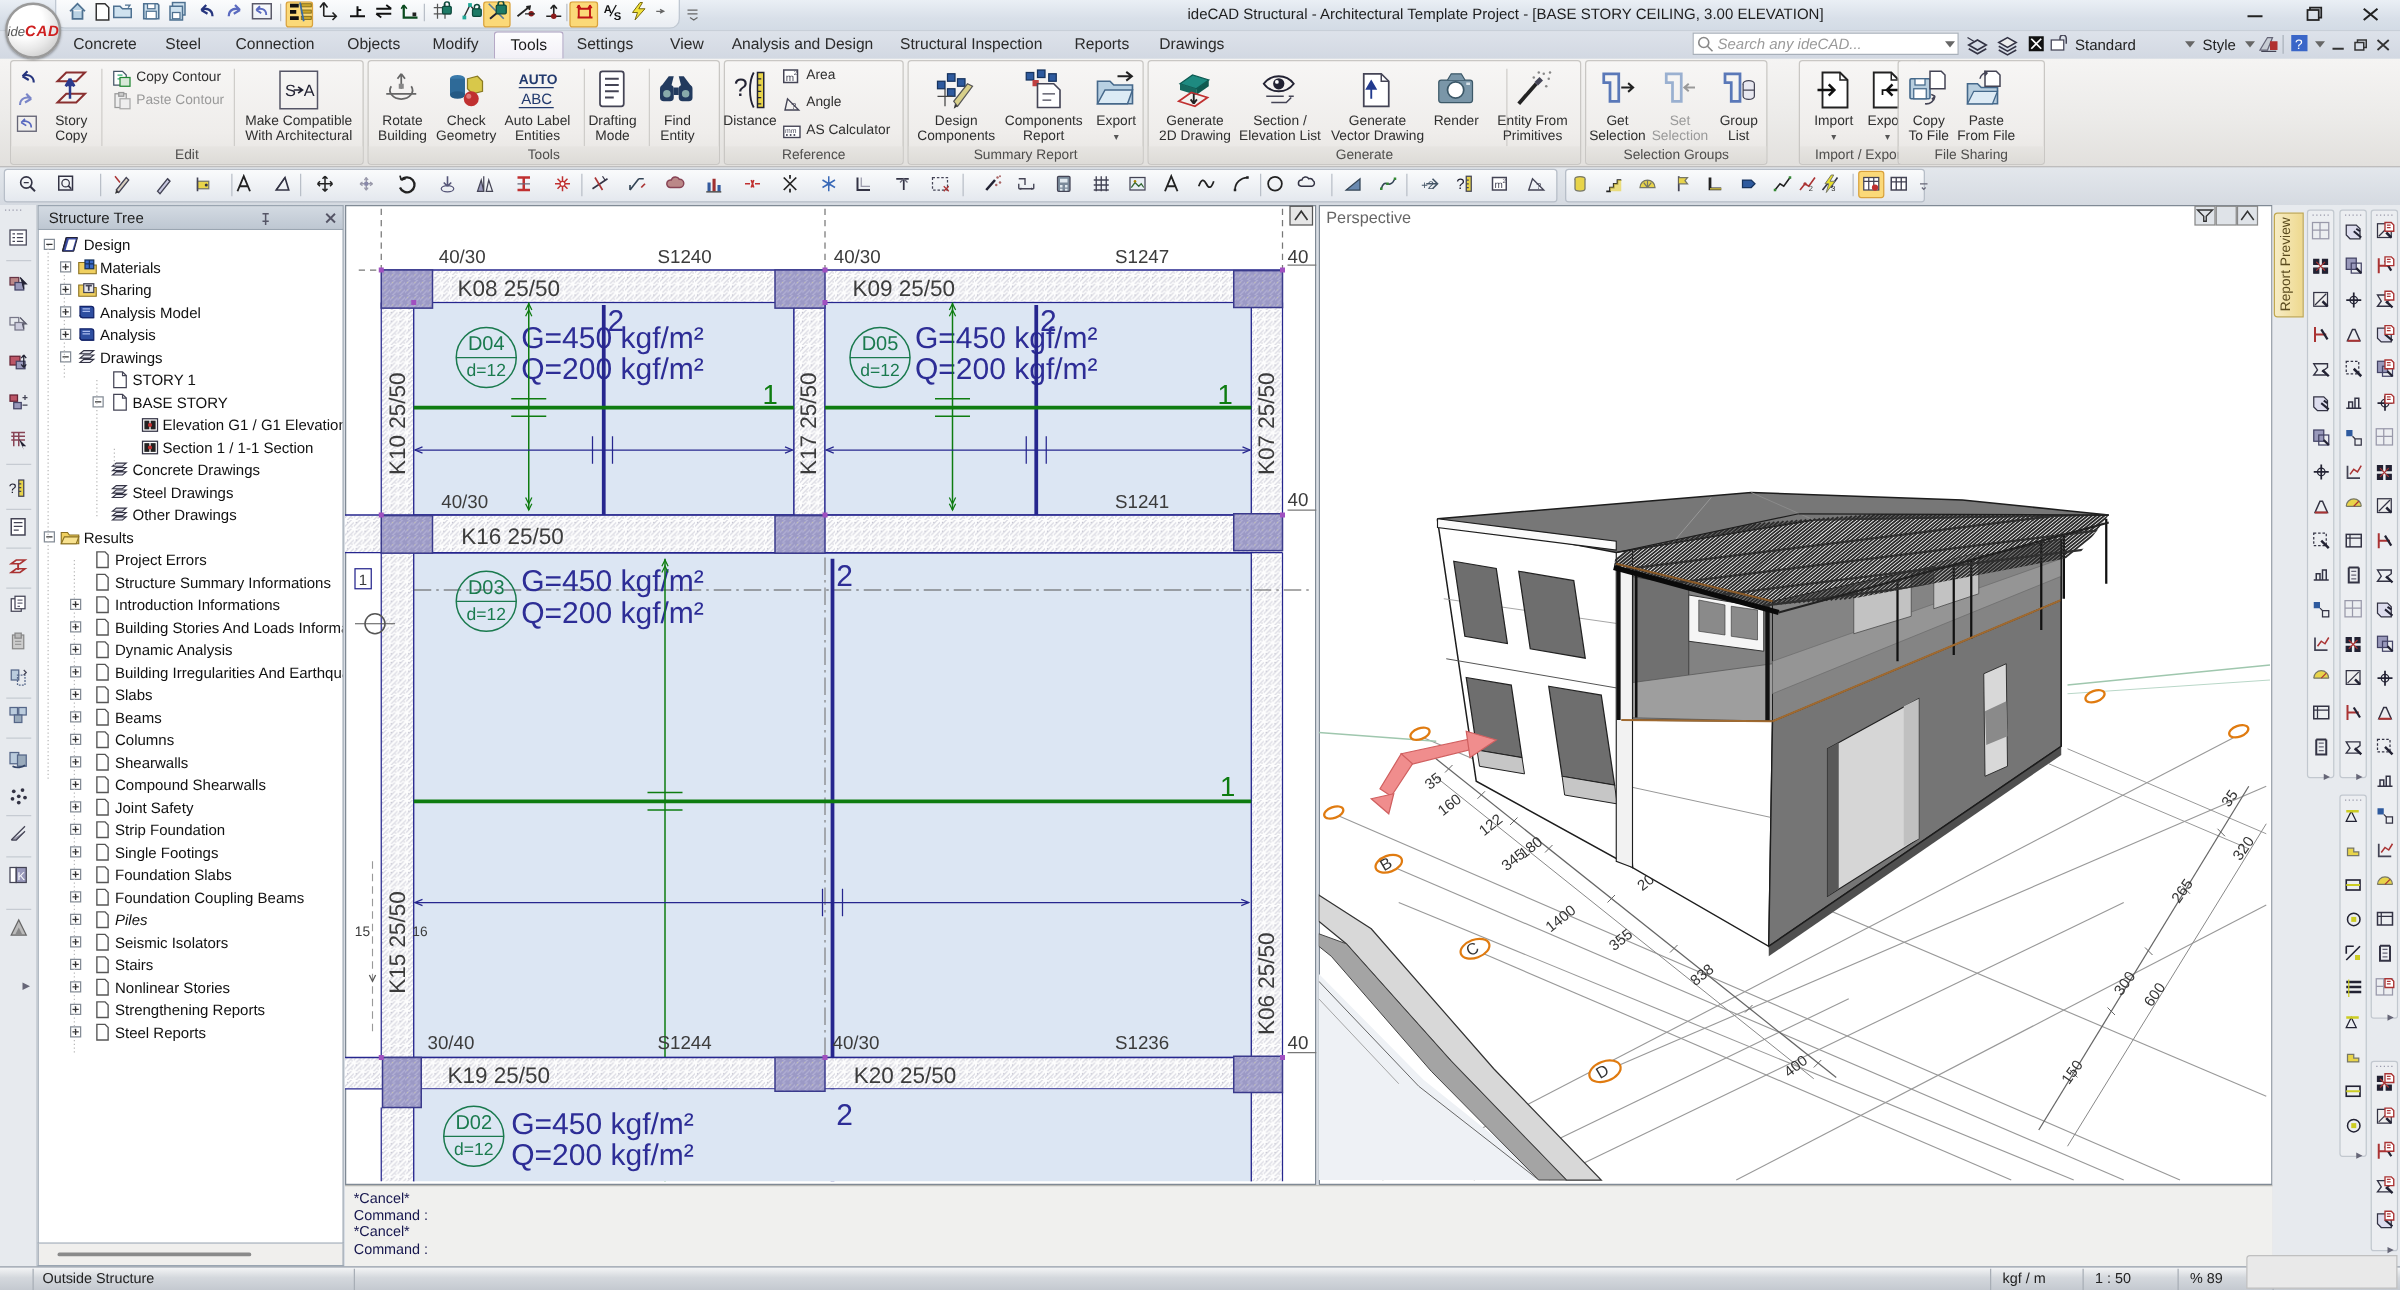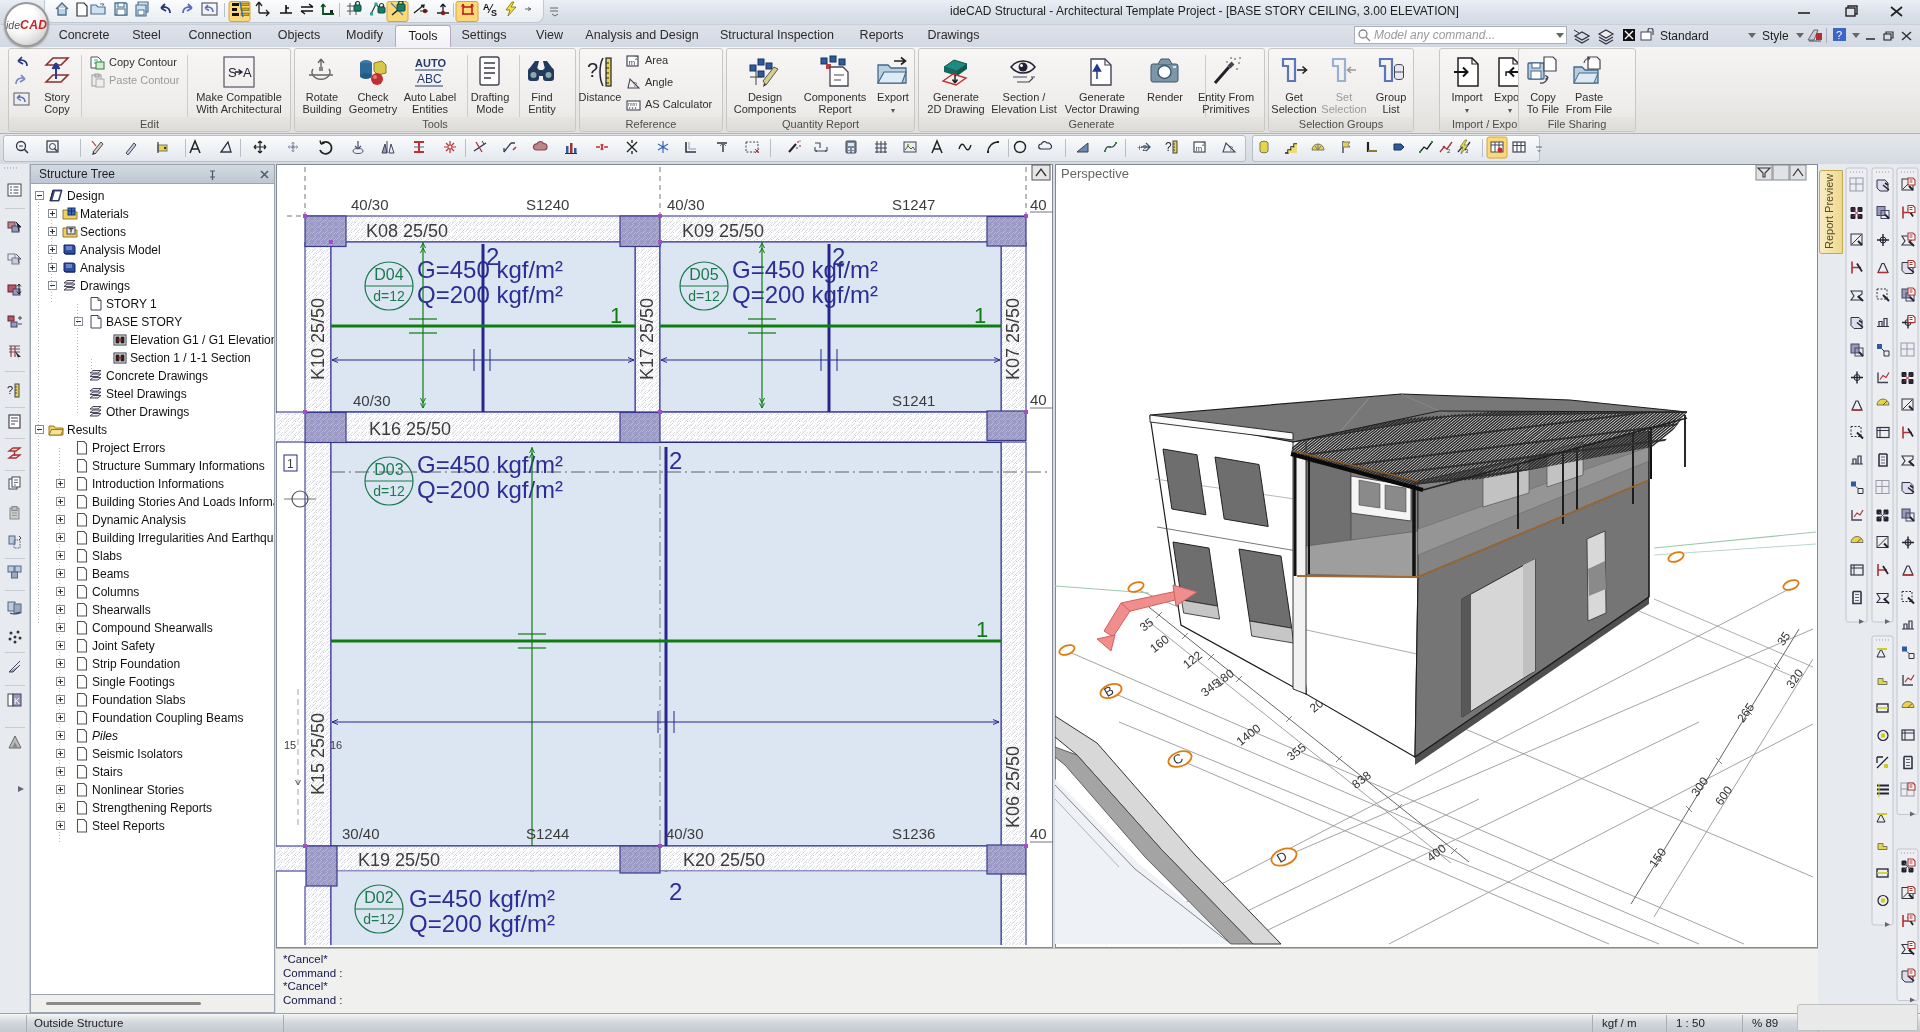--- a/index.html
+++ b/index.html
@@ -337,21 +337,21 @@
             <line x1="16" y1="25" x2="23" y2="25" stroke="#445"></line>
           </svg>
         </div>Components<br>Report</div>
       <div class="bigbtn" style="left:118px;width:96px;color:#2f2f2f"><div class="ic" style="width:34px;height:34px">
           <svg class="abs" style="position:relative" width="34" height="34" viewBox="0 0 34 34">
             <path d="M2 28 V10 H12 L15 13 H30 V28 Z" fill="#b8d0e2" stroke="#46688a" stroke-width="1.3"></path>
             <path d="M2 28 L8 17 H30 L26 28 Z" fill="#dcebf5" stroke="#46688a" stroke-width="1.2"></path>
             <path d="M18 6 H29 M25 2.5 L29.5 6 L25 9.5" fill="none" stroke="#222" stroke-width="1.6"></path>
           </svg>
         </div>Export<br><span style="font-size:8px;color:#555">▾</span></div>
-      <div class="glabel">Quantity Report</div>
+      <div class="glabel">Summary Report</div>
     </div>
     <div class="rgroup" style="left:918px;width:347px;">
       <div class="bigbtn" style="left:-11px;width:96px;color:#2f2f2f"><div class="ic" style="width:34px;height:34px">
           <svg class="abs" style="position:relative" width="34" height="34" viewBox="0 0 34 34">
             <path d="M5 12 L15 5 L28 9 L18 16 Z" fill="#1e8a80" stroke="#0c5a52"></path>
             <path d="M5 12 L18 16 L18 21 L5 17 Z" fill="#16695f"></path>
             <path d="M18 16 L28 9 L28 14 L18 21 Z" fill="#0f5a50"></path>
             <path d="M4 26 L14 19 L27 23 L17 30 Z" fill="none" stroke="#c03030" stroke-width="1.4"></path>
             <path d="M16 20 V28 M16 28 L13.5 24.5 M16 28 L18.5 24.5" stroke="#222" stroke-width="1.5" fill="none"></path>
           </svg>
@@ -456,21 +456,21 @@
           </svg>
         </div>Paste<br>From File</div>
       <div class="glabel">File Sharing</div>
     </div>
   </div>
 <div class="abs" style="left:1354px;top:26px;width:213px;height:18px;background:#fff;border:1px solid #a8b0ba;"></div>
 <svg class="abs" style="left:1357px;top:28px" width="14" height="14" viewBox="0 0 14 14">
     <circle cx="6" cy="6" r="4" fill="none" stroke="#888" stroke-width="1.3"></circle>
     <line x1="9" y1="9" x2="13" y2="13" stroke="#888" stroke-width="1.3"></line>
   </svg>
-<div class="abs" style="left:1374px;top:28px;font-size:12px;color:#9a9a9a;font-style:italic;">Model any command...</div>
+<div class="abs" style="left:1374px;top:28px;font-size:12px;color:#9a9a9a;font-style:italic;">Search any ideCAD...</div>
 <div class="abs" style="left:1556px;top:33px;width:0;height:0;border-left:4px solid transparent;border-right:4px solid transparent;border-top:5px solid #666;"></div>
 <svg class="abs" style="left:1572px;top:27px" width="20" height="18" viewBox="0 0 20 18">
     <path d="M3 9 L10 5 L17 9 L10 13 Z M3 12 L10 16 L17 12" fill="none" stroke="#334" stroke-width="1.3"></path>
     <path d="M2 3 l5 3" stroke="#334"></path>
   </svg>
 <svg class="abs" style="left:1596px;top:27px" width="20" height="18" viewBox="0 0 20 18">
     <path d="M3 7 L10 3 L17 7 L10 11 Z" fill="#eee" stroke="#334" stroke-width="1.2"></path>
     <path d="M3 10 L10 14 L17 10 M3 13 L10 17 L17 13" fill="none" stroke="#334" stroke-width="1.2"></path>
   </svg>
 <svg class="abs" style="left:1622px;top:28px" width="15" height="15" viewBox="0 0 15 15">
@@ -882,21 +882,21 @@
       </div>
       <div class="trow" style="top:39px;left:0;width:243px;">
         <span class="ebox plus" style="left:17px;"></span>
         <span class="abs" style="left:31px;top:1px;">
           <svg class="abs" style="position:relative" width="16" height="16" viewBox="0 0 16 16">
             <path d="M1 13 V4 H6 L7.5 6 H15 V13 Z" fill="#f0d060" stroke="#8a7020" stroke-width="0.9"></path>
             <rect x="5" y="3" width="8" height="7" fill="#e8e8ee" stroke="#445"></rect>
             <path d="M6.5 4.5 h5 M9 4.5 v4" stroke="#445" stroke-width="1.4"></path>
           </svg>
         </span>
-        <span class="abs" style="left:49px;">Sections</span>
+        <span class="abs" style="left:49px;">Sharing</span>
       </div>
       <div class="trow" style="top:57px;left:0;width:243px;">
         <span class="ebox plus" style="left:17px;"></span>
         <span class="abs" style="left:31px;top:1px;">
           <svg class="abs" style="position:relative" width="16" height="16" viewBox="0 0 16 16">
             <path d="M2 3 H11 a2 2 0 0 1 2 2 V12 H4 a2 2 0 0 1 -2 -2 Z" fill="#2e4ea0" stroke="#14246a"></path>
             <path d="M4 5 h6 M4 7 h6" stroke="#aabbee"></path>
             <path d="M2 10 a2 2 0 0 0 2 2 h9" fill="none" stroke="#14246a"></path>
           </svg>
         </span>

